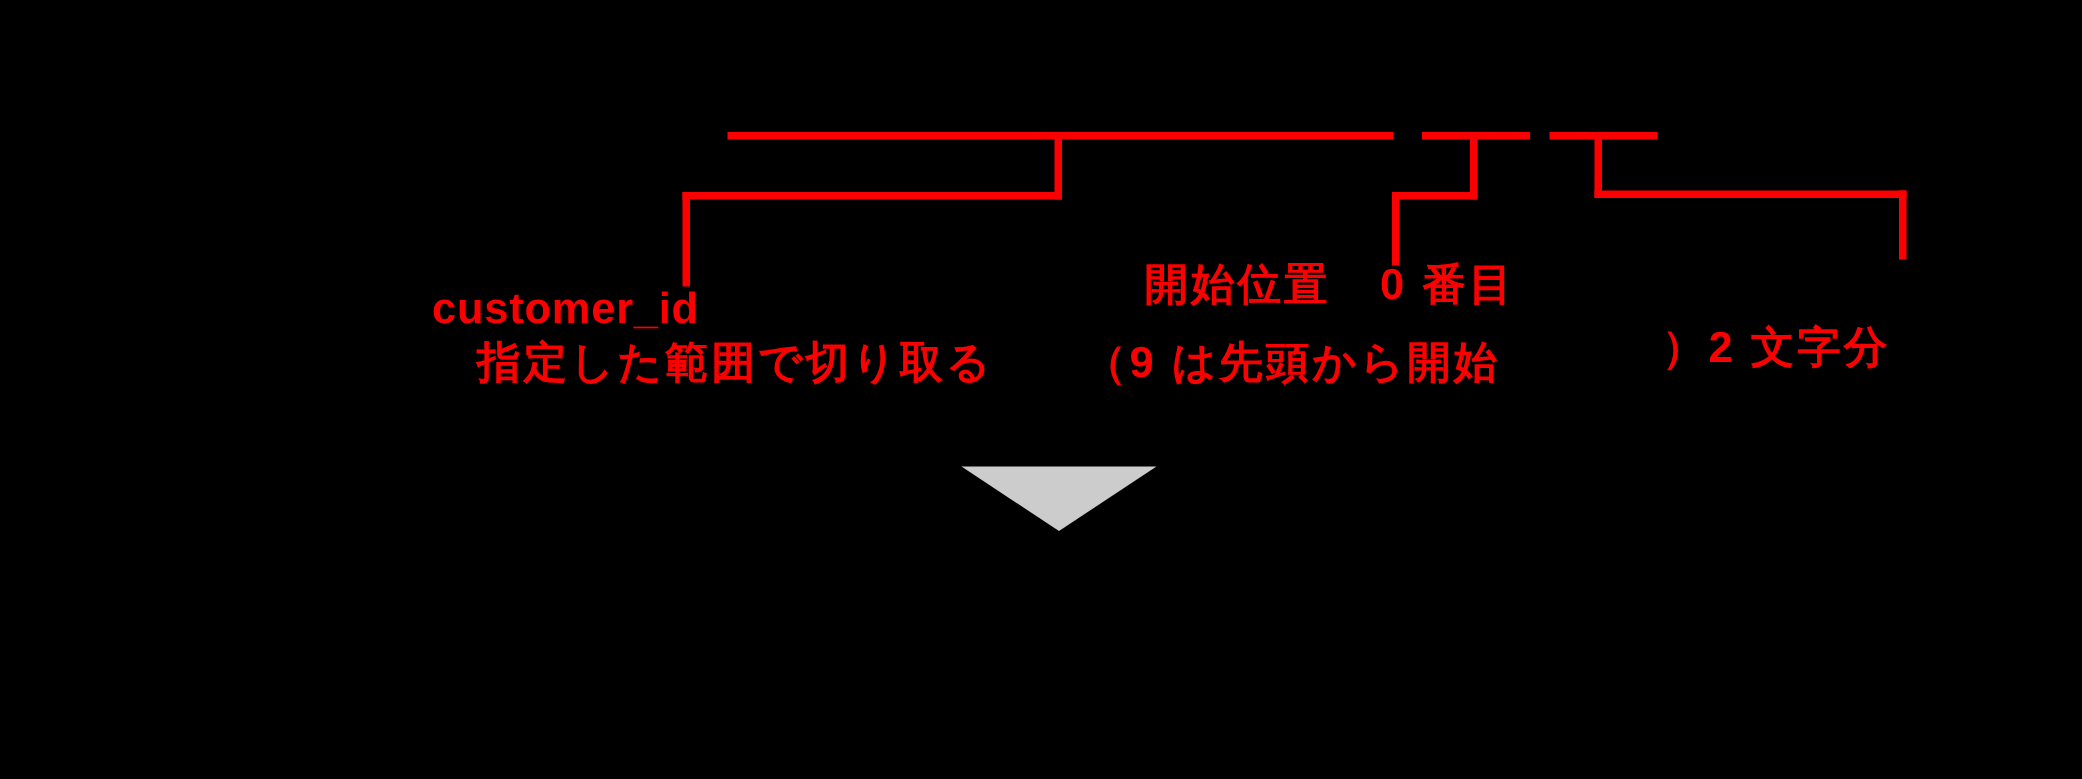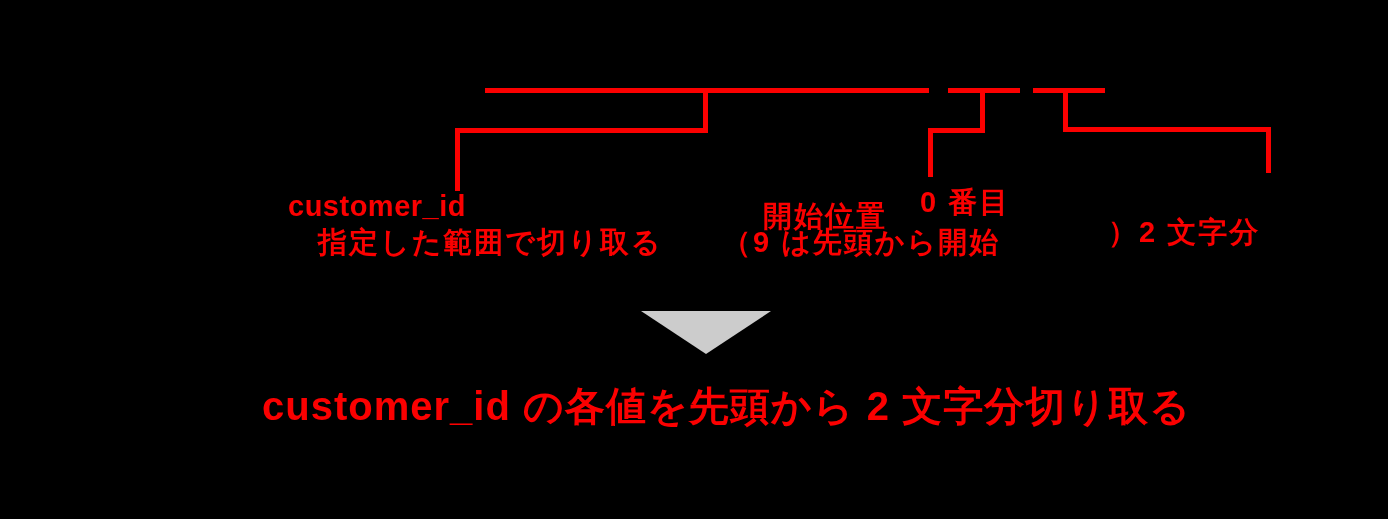--- a/index.html
+++ b/index.html
@@ -61,22 +61,22 @@
   .b2-drop { left: 980px; top: 88px;  width: 5px;  height: 45px; }
   .b2-h    { left: 928px; top: 128px; width: 57px; height: 5px;  }
   .b2-arm  { left: 928px; top: 128px; width: 5px;  height: 49px; }
   
   .b3-drop { left: 1063px; top: 88px;  width: 5px;   height: 44px; }
   .b3-h    { left: 1063px; top: 127px; width: 208px; height: 5px;  }
   .b3-arm  { left: 1266px; top: 127px; width: 5px;   height: 46px; }
   
   .pos-arg1-name  { left: 288px;  top: 192px; }
   .pos-arg1-desc  { left: 278px;  top: 228px; margin-left: 40px; }
-  .pos-arg2-title { left: 763px;  top: 202px; }
-  .pos-arg2-value { left: 920px;  top: 188px; }
+  .pos-arg2-title { left: 763px;  top: 176px; }
+  .pos-arg2-value { left: 920px;  top: 176px; }
   .pos-arg2-note  { left: 722px;  top: 228px; }
   .pos-arg3-label { left: 1108px; top: 218px; }
   
   .down-triangle {
     position: absolute;
     left: 641px;
     top: 311px;
     width: 0;
     height: 0;
     border-left: 65px solid transparent;
@@ -107,15 +107,14 @@
 
   <div class="lbl lbl-latin pos-arg1-name">customer_id</div>
   <div class="lbl pos-arg1-desc">指定した範囲で切り取る</div>
   <div class="lbl pos-arg2-title">開始位置</div>
   <div class="lbl pos-arg2-value">0 番目</div>
   <div class="lbl pos-arg2-note">（9 は先頭から開始</div>
   <div class="lbl pos-arg3-label">）2 文字分</div>
 
   <div class="down-triangle"></div>
 
-  <div class="conclusion">customer_id の各値を先頭から 2 文字分切り取る</div>
 
 </div>
 
 </body></html>

